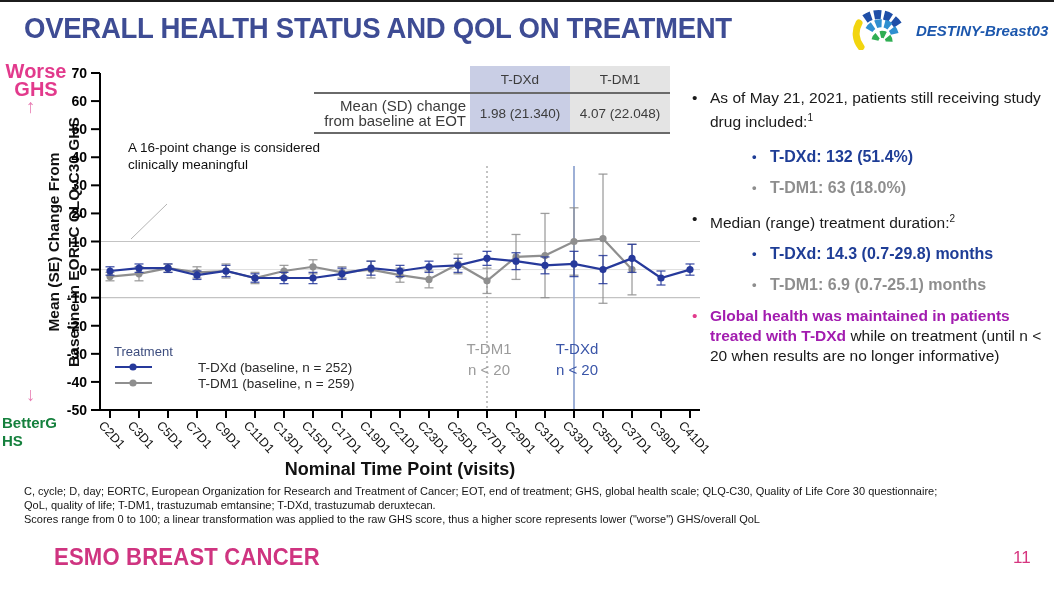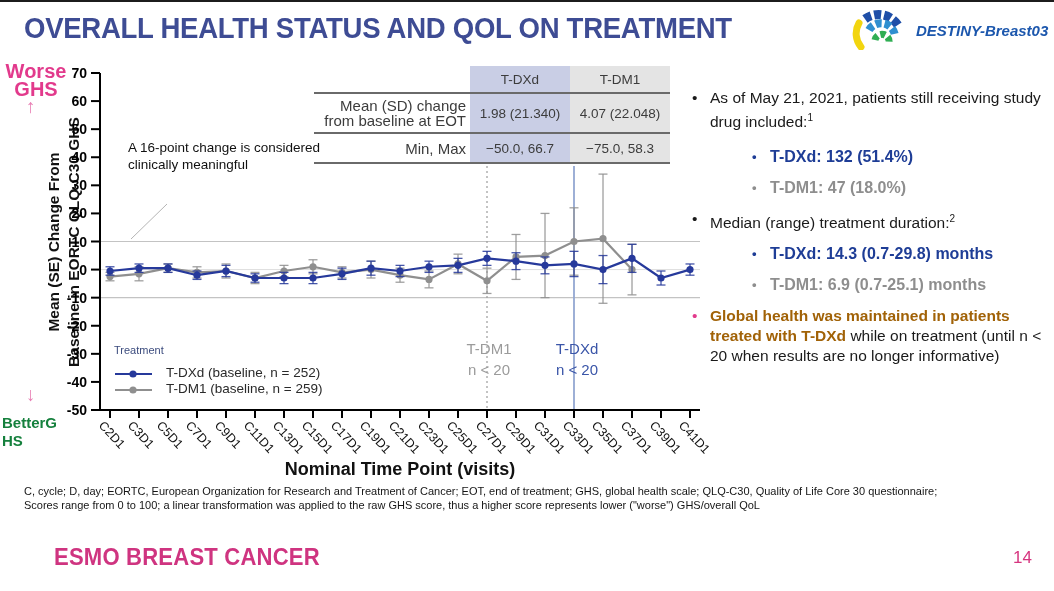--- a/index.html
+++ b/index.html
@@ -33,40 +33,40 @@
   .eot-table td{font-size:13.5px;}
   .eot-table .lab{width:146px;text-align:right;padding-left:6px;font-size:15px;line-height:15px;}
   .eot-table .v{width:92px;text-align:center;}
   .eot-table .bg-dxd{background:#c9cee5;}
   .eot-table .bg-dm1{background:#e4e4e4;}
   .eot-table tr{border-bottom:2px solid #6a6a6a;}
   .eot-table tr.r1 td{height:38px;}
   .eot-table tr.r2 td{height:28px;}
 
   .legend{position:absolute;left:114px;top:344px;z-index:2;}
-  .legend-title{font-size:11px;color:#3c4c7e;margin-bottom:8px;}
-  .legend-item{display:flex;align-items:flex-end;height:16px;}
+  .legend-title{font-size:13px;color:#3c4c7e;margin-bottom:0;}
+  .legend-item{display:flex;align-items:center;height:16px;gap:32px;}
   .legend-item svg{margin-right:10px;}
   .legend-item .lab{font-size:13.5px;color:#2a2a2a;white-space:nowrap;}
 
   .nlt{position:absolute;width:84px;text-align:center;font-size:15px;line-height:21px;top:338px;z-index:2;}
   .nlt.dm1{left:447px;color:#9b9b9b;}
   .nlt.dxd{left:535px;color:#3a55a8;}
 
   .x-title{position:absolute;left:100px;top:459px;width:600px;text-align:center;font-size:18px;
            font-weight:bold;color:#111;}
 
   .bullets{position:absolute;left:692px;top:88px;width:362px;z-index:2;}
   .b-main{display:flex;font-size:15.5px;color:#1a1a1a;line-height:20px;}
   .b-sub{display:flex;font-size:16px;font-weight:bold;line-height:19px;margin-left:60px;}
   .dot{flex:0 0 18px;}
   .dot-sm{flex:0 0 18px;font-size:13px;}
   .blue-strong{color:#1e3d96;}
   .gray-strong{color:#8e8e8e;}
-  .pink-strong{color:#a16207;font-weight:bold;}
+  .pink-strong{color:#a21caf;font-weight:bold;}
   .mb16{margin-bottom:15px;} .mb12{margin-bottom:12px;} .mb10{margin-bottom:11px;}
   sup{font-size:10px;}
 
   .footnotes{position:absolute;left:24px;top:485px;width:1010px;font-size:11px;line-height:13.8px;
              color:#151515;z-index:2;}
   .footer-logo{position:absolute;left:54px;top:543px;font-size:24px;font-weight:bold;color:#cf3480;
                transform:scaleX(0.92);transform-origin:left top;letter-spacing:0.2px;white-space:nowrap;}
   .page-num{position:absolute;left:1013px;top:548px;font-size:17px;color:#d6357f;}
 
   #chart-svg{position:absolute;left:0;top:0;z-index:1;}
@@ -374,25 +374,20 @@
       <th class="v bg-dm1">T-DM1</th>
     </tr>
     <tr class="r1">
       <td class="lab">
         <span>Mean (SD) change</span><br>
         <span>from baseline at EOT</span>
       </td>
       <td class="v bg-dxd">1.98 (21.340)</td>
       <td class="v bg-dm1">4.07 (22.048)</td>
     </tr>
-    <tr class="r2">
-      <td class="lab">Min, Max</td>
-      <td class="v bg-dxd">−50.0, 66.7</td>
-      <td class="v bg-dm1">−75.0, 58.3</td>
-    </tr>
   </tbody>
     </table>
 
   <div class="legend">
     <div class="legend-title">Treatment</div>
     <div class="legend-item">
       <svg width="42" height="12">
         <line x1="1" y1="6" x2="38" y2="6" stroke-width="2" stroke="#26399b"></line>
         <circle cx="19" cy="6" r="3.6" fill="#26399b"></circle>
       </svg>
@@ -422,21 +417,21 @@
     <div class="b-main mb16">
       <span class="dot">•</span>
       <span><span>As of May 21, 2021, patients still receiving study drug included:</span><sup>1</sup></span>
     </div>
     <div class="b-sub blue-strong mb12">
       <span class="dot-sm">•</span>
       <span>T-DXd: 132 (51.4%)</span>
     </div>
     <div class="b-sub gray-strong mb12">
       <span class="dot-sm">•</span>
-      <span>T-DM1: 47 (18.0%)</span>
+      <span>T-DM1: 63 (18.0%)</span>
     </div>
     <div class="b-main mb10">
       <span class="dot">•</span>
       <span><span>Median (range) treatment duration:</span><sup>2</sup></span>
     </div>
     <div class="b-sub blue-strong mb12">
       <span class="dot-sm">•</span>
       <span>T-DXd: 14.3 (0.7-29.8) months</span>
     </div>
     <div class="b-sub gray-strong mb12">
@@ -444,18 +439,19 @@
       <span>T-DM1: 6.9 (0.7-25.1) months</span>
     </div>
     <div class="b-main">
       <span class="dot pink">•</span>
       <span><span class="pink-strong">Global health was maintained in patients treated with T-DXd</span><span> while on treatment (until n &lt; 20 when results are no longer informative)</span></span>
     </div>
   </div>
 
   <div class="footnotes">
     <div>C, cycle; D, day; EORTC, European Organization for Research and Treatment of Cancer; EOT, end of treatment; GHS, global health scale; QLQ-C30, Quality of Life Core 30 questionnaire;</div>
+    <div>QoL, quality of life; T-DM1, trastuzumab emtansine; T-DXd, trastuzumab deruxtecan.</div>
     <div>Scores range from 0 to 100; a linear transformation was applied to the raw GHS score, thus a higher score represents lower ("worse") GHS/overall QoL</div>
   </div>
 
   <div class="footer-logo">ESMO BREAST CANCER</div>
-  <div class="page-num">14</div>
+  <div class="page-num">11</div>
 </div>
 
 </body></html>

